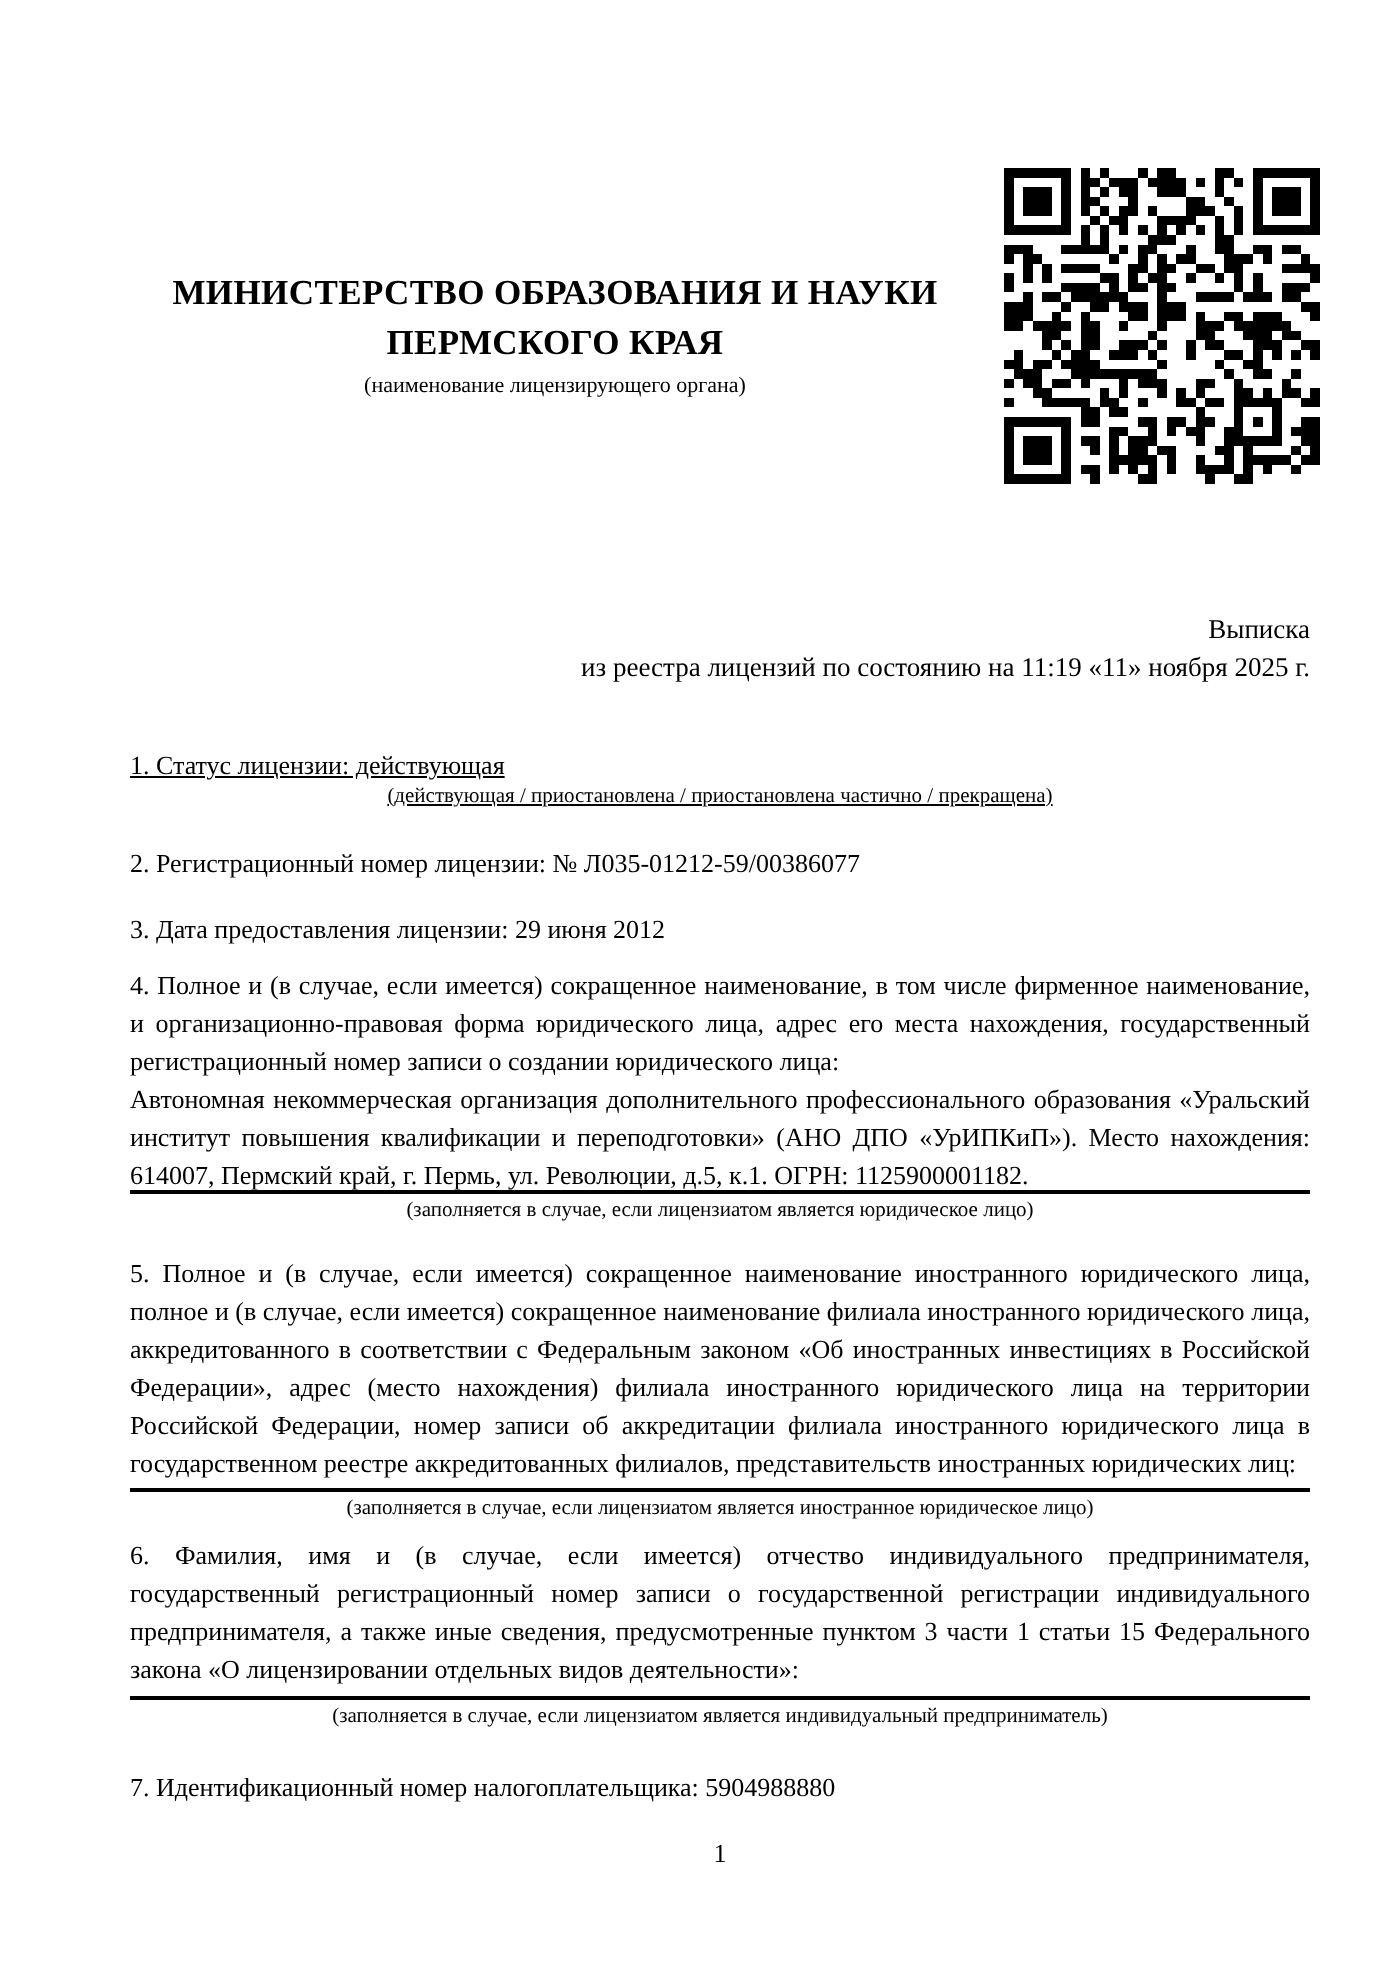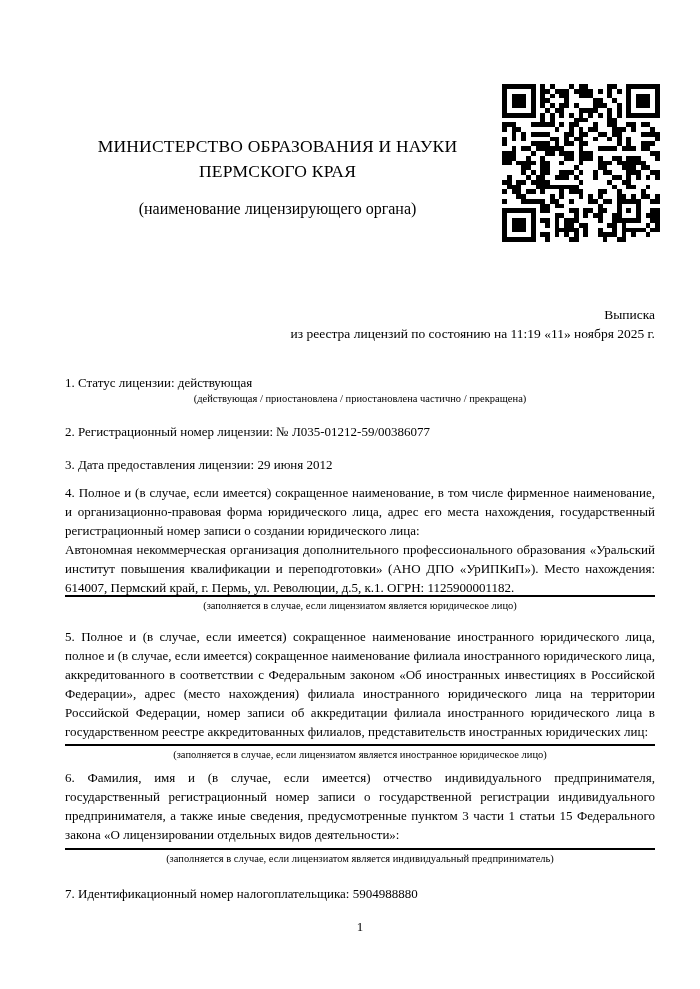--- a/index.html
+++ b/index.html
@@ -9,38 +9,38 @@
     background:#ffffff;
     color:#000;
     font-family:"Liberation Serif", serif;
     overflow:hidden;
   }
   
   .ministry{
     position:absolute;left:65px;top:134px;width:425px;
     text-align:center;
   }
-  .ministry-line{font-weight:normal;font-size:17.5px;line-height:25px;letter-spacing:.2px;text-align:center;}
-  .ministry-cap{font-size:16px;line-height:13px;margin-top:18px;}
+  .ministry-line{font-weight:bold;font-size:17.5px;line-height:25px;letter-spacing:.2px;text-align:center;}
+  .ministry-cap{font-size:11px;line-height:13px;margin-top:3px;}
   .qr{
     position:absolute;left:502px;top:84px;
     width:158px;height:158px;
   }
   
   .content{
     position:absolute;left:65px;top:0;width:590px;
     padding-top:305px;
   }
   .title{text-align:right;font-size:13.5px;line-height:19px;}
   .txt{font-size:13px;line-height:19px;}
   .just{text-align:justify;}
   .cap{font-size:10.5px;line-height:14px;text-align:center;}
   .rule{height:0;border-top:2px solid #000;}
   
-  .i1{margin-top:30px;}
+  .i1{margin-top:30px;text-decoration:underline;}
   .i2{margin-top:16px;}
   .i3{margin-top:14px;}
   .i4{margin-top:9px;}
   .i4 .rule{margin-top:-2px;}
   .i4 .cap{margin-top:2px;}
   .i5{margin-top:14px;}
   .i5 .rule{margin-top:3px;}
   .i5 .cap{margin-top:2px;}
   .i6{margin-top:6px;}
   .i6 .rule{margin-top:4px;}

